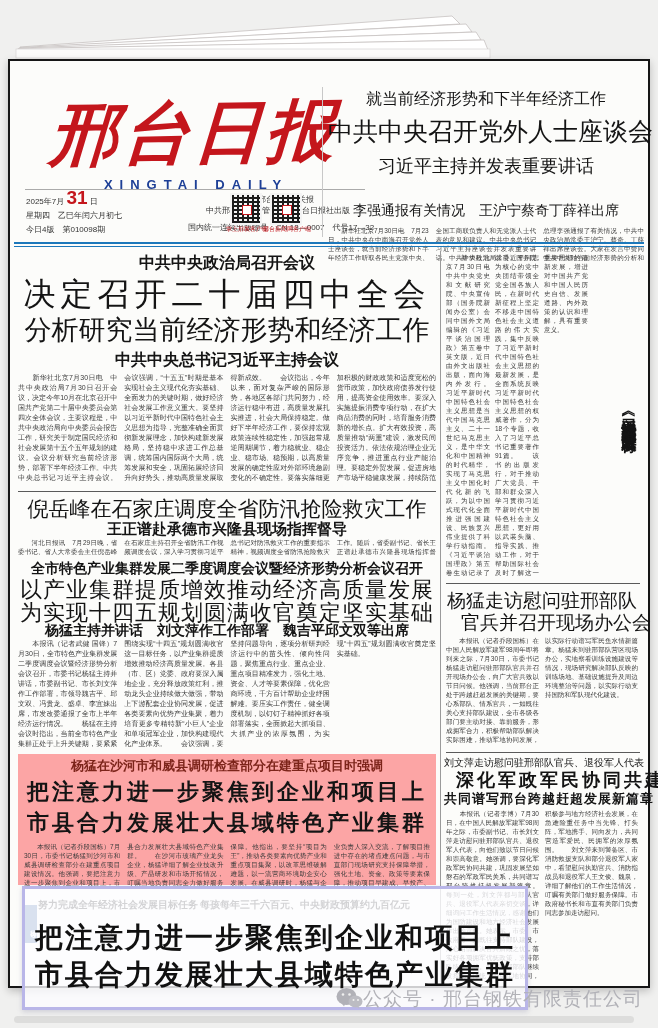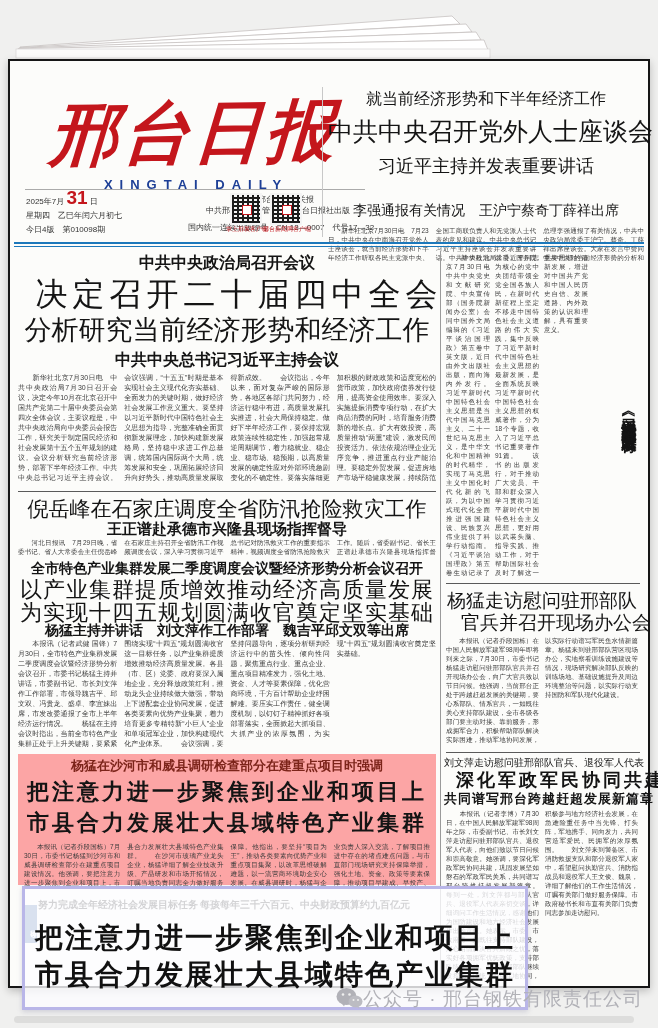--- a/index.html
+++ b/index.html
@@ -94,21 +94,21 @@
       <div class="hd center" style="font-size:25px;margin-top:5px;white-space:nowrap;">中共中央召开党外人士座谈会</div>
       <div class="hd center" style="font-size:18px;margin-top:6px;">习近平主持并发表重要讲话</div>
       <div class="hd center" style="font-size:14px;margin-top:24px;white-space:nowrap;">李强通报有关情况　王沪宁蔡奇丁薛祥出席</div>
       <div class="bodytxt tiny" style="margin-top:6px;height:36px;column-count:3;">　　新华社北京7月30日电　7月23日，中共中央在中南海召开党外人士座谈会，就当前经济形势和下半年经济工作听取各民主党派中央、全国工商联负责人和无党派人士代表的意见和建议。中共中央总书记习近平主持座谈会并发表重要讲话。中共中央政治局常委、国务院总理李强通报了有关情况，中共中央政治局常委王沪宁、蔡奇、丁薛祥出席座谈会。大家在发言中赞同中共中央对当前经济形势的分析和下半年经济工作的考虑，并提出了意见和建议。</div>
     </div>
 
     <div class="abs" style="left:4px;top:181px;width:630px;height:2px;background:#1c78bb;"></div>
     <div class="abs" style="left:4px;top:185px;width:630px;height:1px;background:#1c78bb;"></div>
 
     <div class="abs serifb center" style="left:8px;top:192px;width:418px;font-size:16px;">中共中央政治局召开会议</div>
-    <div class="abs hd center" style="left:8px;top:212px;width:418px;font-size:32px;letter-spacing:5px;white-space:nowrap;margin-left:12px;">决定召开二十届四中全会</div>
+    <div class="abs hd center" style="left:8px;top:212px;width:418px;font-size:32px;letter-spacing:5px;white-space:nowrap;">决定召开二十届四中全会</div>
     <div class="abs hd center" style="left:8px;top:251px;width:418px;font-size:27px;white-space:nowrap;">分析研究当前经济形势和经济工作</div>
     <div class="abs serifb center" style="left:8px;top:289px;width:418px;font-size:16px;">中共中央总书记习近平主持会议</div>
     <div class="abs bodytxt" style="left:8px;top:312px;width:418px;height:115px;column-count:4;">　　新华社北京7月30日电　中共中央政治局7月30日召开会议，决定今年10月在北京召开中国共产党第二十届中央委员会第四次全体会议，主要议程是，中共中央政治局向中央委员会报告工作，研究关于制定国民经济和社会发展第十五个五年规划的建议。会议分析研究当前经济形势，部署下半年经济工作。中共中央总书记习近平主持会议。　　会议强调，“十五五”时期是基本实现社会主义现代化夯实基础、全面发力的关键时期，做好经济社会发展工作意义重大。要坚持以习近平新时代中国特色社会主义思想为指导，完整准确全面贯彻新发展理念，加快构建新发展格局，坚持稳中求进工作总基调，统筹国内国际两个大局，统筹发展和安全，巩固拓展经济回升向好势头，推动高质量发展取得新成效。　　会议指出，今年以来，面对复杂严峻的国际形势，各地区各部门共同努力，经济运行稳中有进，高质量发展扎实推进，社会大局保持稳定。做好下半年经济工作，要保持宏观政策连续性稳定性，加强超常规逆周期调节，着力稳就业、稳企业、稳市场、稳预期，以高质量发展的确定性应对外部环境急剧变化的不确定性。要落实落细更加积极的财政政策和适度宽松的货币政策，加快政府债券发行使用，提高资金使用效率。要深入实施提振消费专项行动，在扩大商品消费的同时，培育服务消费新的增长点。扩大有效投资，高质量推动“两重”建设，激发民间投资活力。依法依规治理企业无序竞争，推进重点行业产能治理。要稳定外贸发展，促进房地产市场平稳健康发展，持续防范化解重点领域风险，坚决守住不发生系统性风险的底线，确保完成全年经济社会发展目标任务。</div>
 
     <div class="abs hline" style="left:8px;top:430px;width:418px;"></div>
 
     <div class="abs hd center" style="left:8px;top:434px;width:418px;font-size:21px;white-space:nowrap;">倪岳峰在石家庄调度全省防汛抢险救灾工作</div>
     <div class="abs serifb center" style="left:8px;top:459px;width:418px;font-size:15px;">王正谱赴承德市兴隆县现场指挥督导</div>
     <div class="abs bodytxt tiny" style="left:8px;top:477px;width:418px;height:19px;column-count:4;">　　河北日报讯　7月29日晚，省委书记、省人大常委会主任倪岳峰在石家庄主持召开全省防汛工作视频调度会议，深入学习贯彻习近平总书记对防汛救灾工作的重要指示精神，视频调度全省防汛抢险救灾工作。随后，省委副书记、省长王正谱赴承德市兴隆县现场指挥督导，与各地市视频连线调度，要求各级各部门压实责任、科学调度，全力保障人民群众生命财产安全。</div>
 

